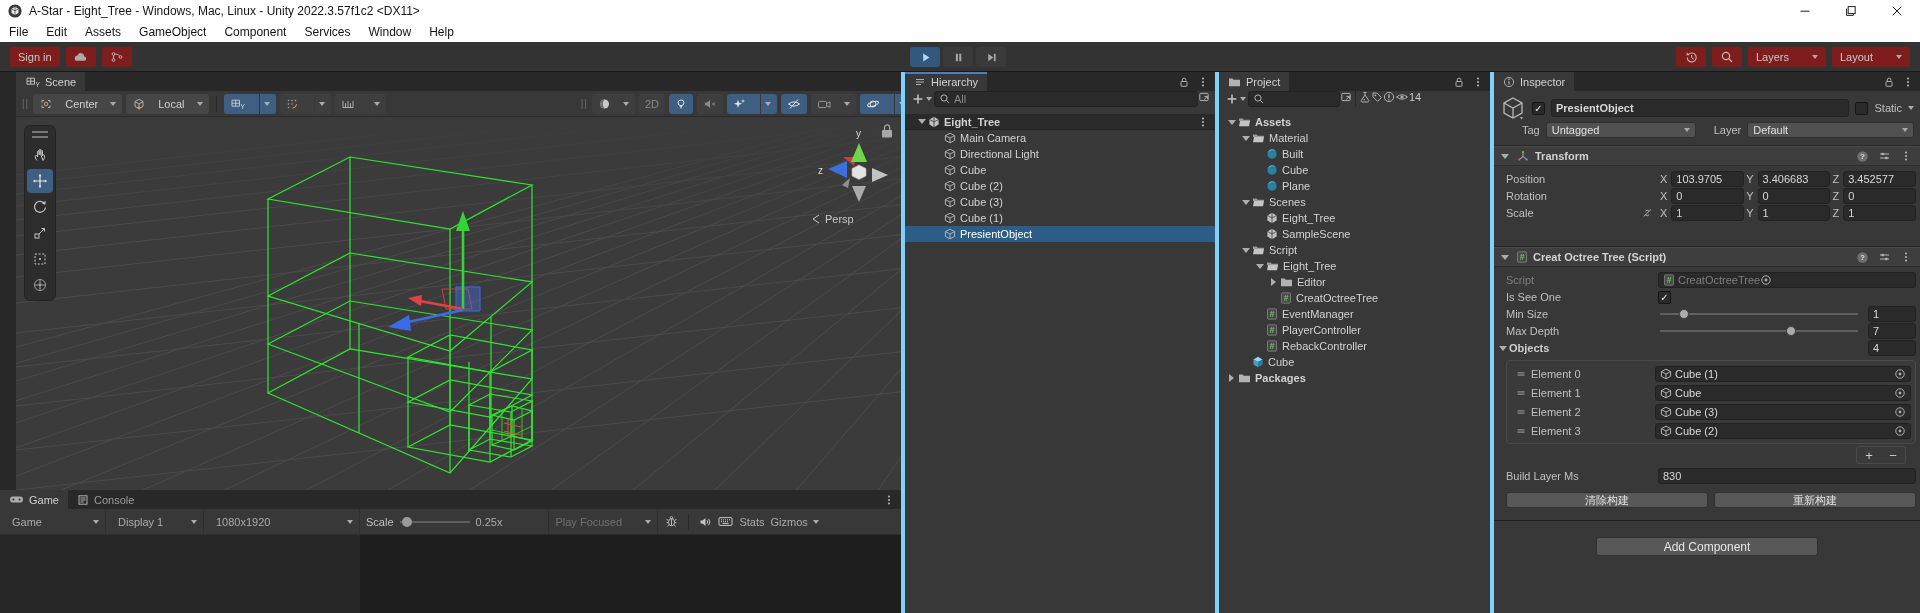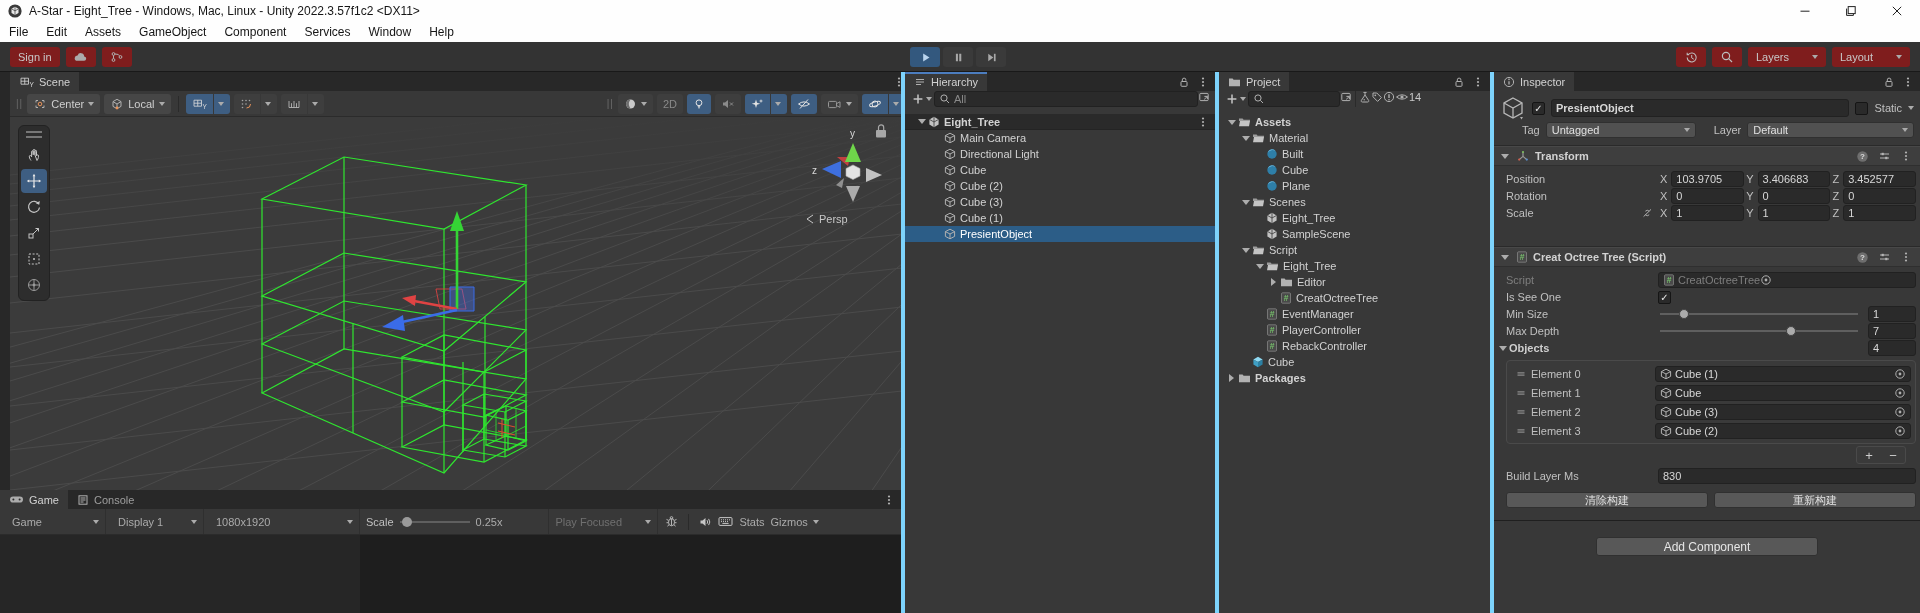--- a/index.html
+++ b/index.html
@@ -24,21 +24,21 @@
   .tbtn{height:20px;background:#7f1d1d;border-radius:3px;display:flex;align-items:center;justify-content:center;color:#C8C8C8;padding:0 8px;gap:5px}
   .tbtn.iconbtn{width:30px;padding:0}
   .ddbtn{width:78px;justify-content:space-between}
   .pbtn{width:30px;height:20px;background:#3A3A3A;border-radius:3px;display:flex;align-items:center;justify-content:center}
   .pbtn.active{background:#33587E}
   .caret{width:0;height:0;border-left:3.5px solid transparent;border-right:3.5px solid transparent;border-top:4px solid #ABABAB}
 
   
   .dock{position:absolute;top:72px;background:#383838}
   .dock.bordered{border-left:4px solid #7dd3fc}
-  #scene-dock{left:10px;width:901px;height:418px}
+  #scene-dock{left:16px;width:901px;height:418px}
   #game-dock{left:0;top:490px;width:901px;height:123px}
   #hier-dock{left:901px;width:314px;height:541px}
   #proj-dock{left:1215px;width:275px;height:541px}
   #insp-dock{left:1490px;width:430px;height:541px}
 
   .tabstrip{height:19px;background:#282828;display:flex;align-items:stretch}
   .tab{display:flex;align-items:center;gap:5px;padding:0 9px;background:#282828;color:#9E9E9E;font-size:11px}
   .tab.active{background:#383838;color:#D2D2D2}
   .tab.focus-blue{box-shadow:inset 0 2px 0 #4C7DBF}
   .tabstrip-right{margin-left:auto;display:flex;align-items:center;gap:7px;padding-right:6px}
@@ -55,21 +55,21 @@
   .trow{height:16px;display:flex;align-items:center;color:#D2D2D2;white-space:nowrap}
   .trow .ind{flex:0 0 auto}
   .trow.selected{background:#2C5D87;color:#fff}
   .trow.rootrow{background:#2A2A2A;font-weight:bold;border-bottom:1px solid #242424}
   .trow.boldrow{font-weight:bold}
   .tlabel{margin-left:4px}
   .rowkebab{margin-left:auto;padding-right:6px}
 
   
   .scenetoolbar{height:26px;background:#383838;display:flex;align-items:center;padding:0 6px;gap:4px;border-bottom:1px solid #2B2B2B}
-  .stbtn{height:20px;background:#464646;border-radius:3px;display:flex;align-items:center;padding:0 6px;gap:4px;color:#CFCFCF}
+  .stbtn{height:20px;background:#464646;border-radius:3px;display:flex;align-items:center;padding:0 6px;gap:12px;color:#CFCFCF}
   .stbtn.on{background:#3E5E82}
   .stbtn.dim{color:#8A8A8A;background:#3E3E3E}
   .split-caret{border-left:1px solid #383838;padding-left:4px;margin-left:2px;height:100%;display:flex;align-items:center}
   .vsep{width:1px;height:16px;background:#2A2A2A;margin:0 3px}
   .grip{color:#6A6A6A;font-size:10px;letter-spacing:1px}
   .st-right{margin-left:auto;display:flex;align-items:center;gap:4px}
   #viewport{position:relative;height:373px;background:#3B3B3B;overflow:hidden}
   #toolcol{position:absolute;left:8px;top:8px;width:32px;background:#2D2D2D;border:1px solid #222;border-radius:6px;padding:3px 0;display:flex;flex-direction:column;align-items:center;gap:2px;z-index:5}
   .toolbtn{width:26px;height:24px;border-radius:4px;display:flex;align-items:center;justify-content:center}
   .toolbtn.active{background:#3E5E82}

